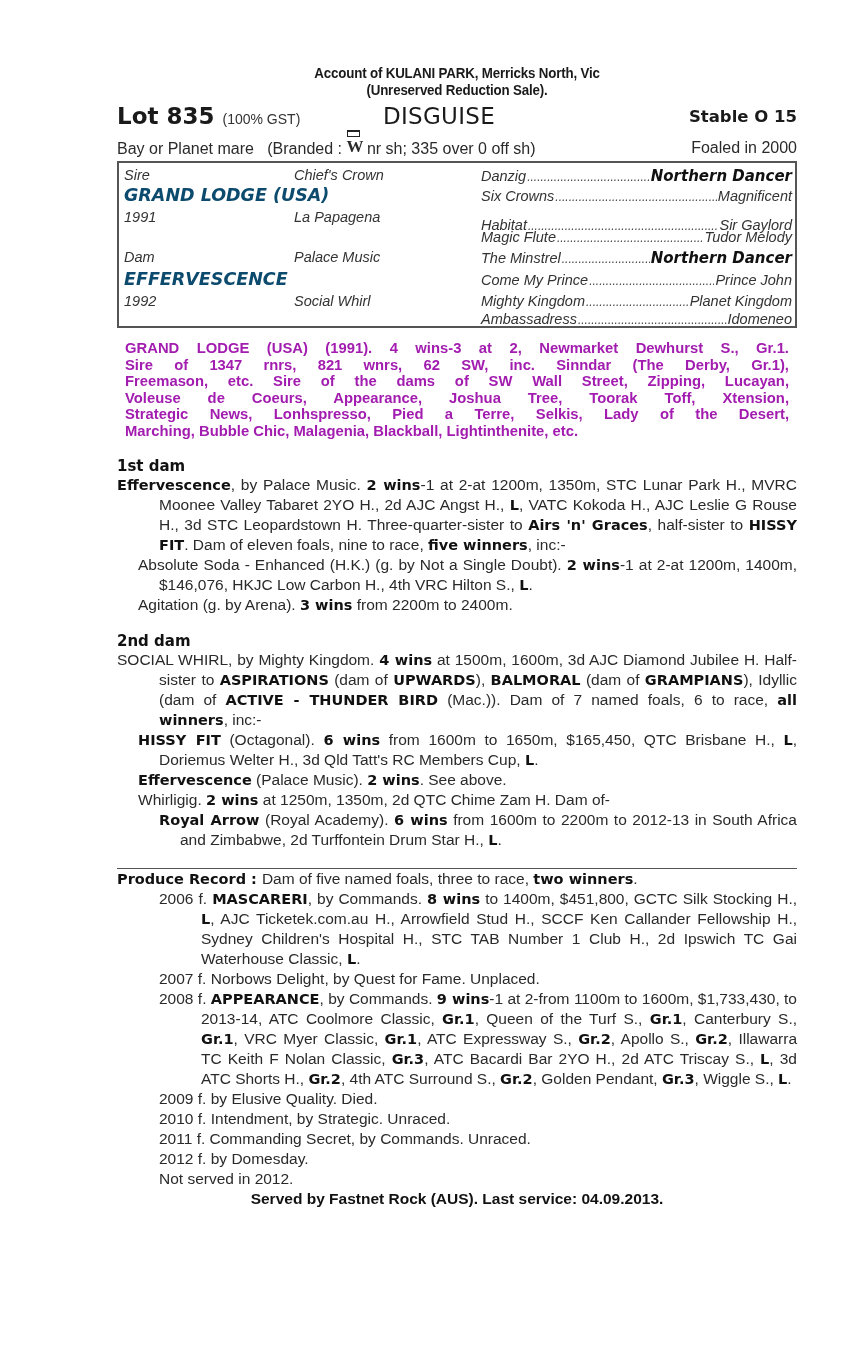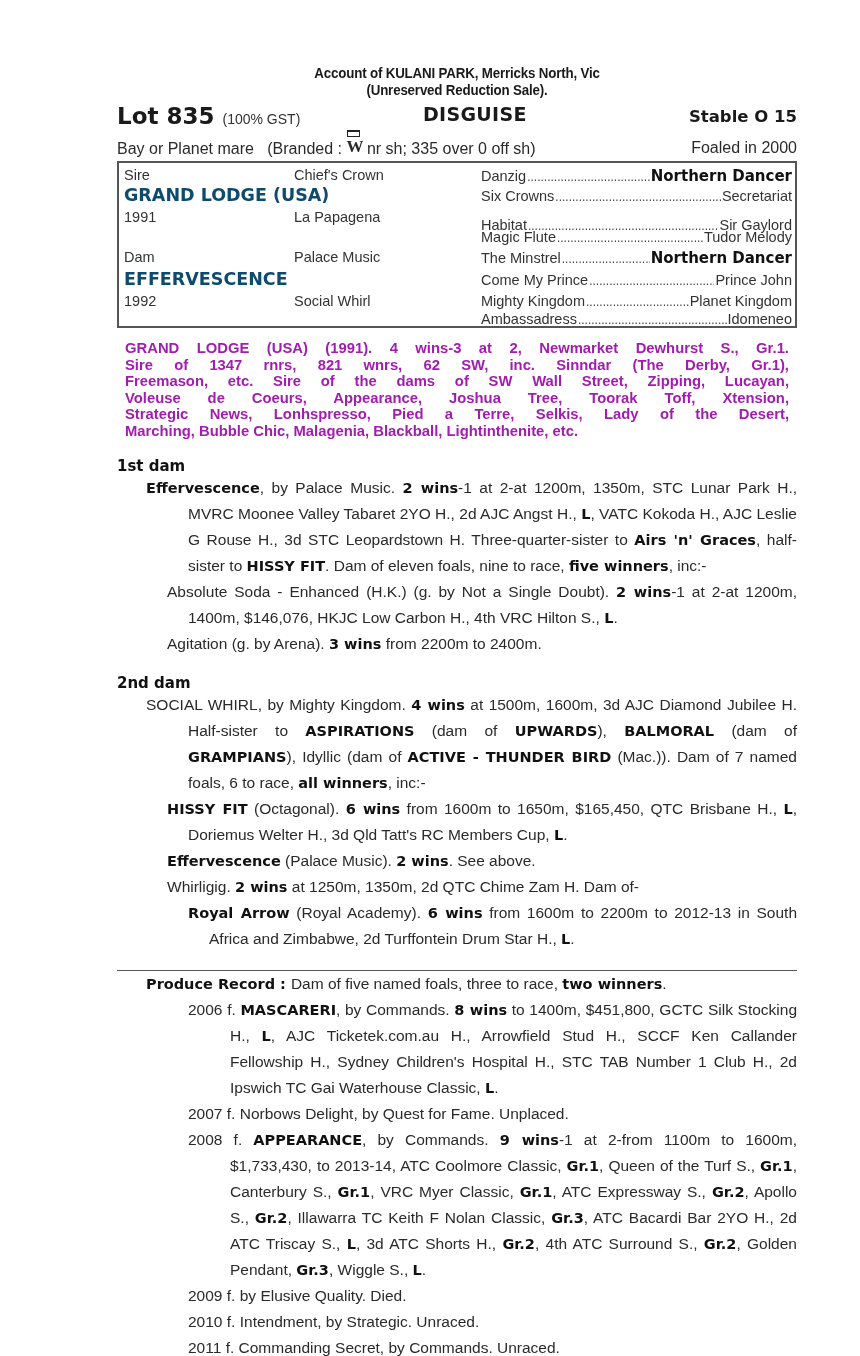--- a/index.html
+++ b/index.html
@@ -4,45 +4,45 @@
 <style>
   html, body { margin: 0; padding: 0; background: #ffffff; }
   body { width: 860px; height: 1356px; position: relative; overflow: hidden; color: #1a1a1a;
          font-family: "Liberation Sans", sans-serif; }
   .page { position: absolute; left: 117px; top: 64px; width: 680px; }
   .acct { text-align: center; font-size: 15.5px; line-height: 17px; font-weight: bold; letter-spacing: -0.2px; }
   .acct div { transform: scaleX(0.86); transform-origin: center; }
   .lotrow { position: relative; height: 30px; margin-top: 5px; }
   .lot { position: absolute; left: 0; top: 0; font-family: "DejaVu Sans", sans-serif; font-weight: bold; font-size: 23px; }
   .lot .gst { font-family: "Liberation Sans", sans-serif; font-weight: normal; font-size: 14px; color: #333; }
-  .horse { position: absolute; left: 266px; top: 0; font-family: "DejaVu Sans", sans-serif; font-weight: bold; font-size: 19px; letter-spacing: 0.3px; margin-left: 40px; }
+  .horse { position: absolute; left: 266px; top: 0; font-family: "DejaVu Sans", sans-serif; font-weight: normal; font-size: 23px; letter-spacing: 0.3px; }
   .stable { position: absolute; right: 0; top: 4px; font-family: "DejaVu Sans", sans-serif; font-weight: bold; font-size: 16.5px; }
   .descrow { position: relative; height: 26px; font-size: 16px; color: #2a2a2a; margin-top: 2px; }
   .descrow .left { position: absolute; left: 0; top: 4px; }
   .descrow .right { position: absolute; right: 0; top: 4px; }
   .brand { display: inline-block; position: relative; width: 16px; height: 16px; vertical-align: -1px; }
   .brand .crown { position: absolute; left: 1px; top: -9px; width: 13px; height: 7px; border: 1.5px solid #222; border-top-width: 2px; box-sizing: border-box; }
   .brand .w { position: absolute; left: 0; top: -2px; font-weight: bold; font-size: 17px; font-family: "Liberation Serif", serif; }
   .hr { border-top: 2px solid #555; }
-  .ped { border: 2px solid #555; border-top: none; position: relative; height: 163px; font-size: 14.5px; color: #333; }
+  .ped { border: 2px solid #555; border-top: none; position: relative; height: 163px; font-size: 14.5px; color: #333; font-style: italic; }
   .ped .c { position: absolute; white-space: nowrap; }
   .ped .lbl { left: 5px; }
   .ped .big { left: 5px; font-family: "DejaVu Sans", sans-serif; font-weight: bold; font-size: 17.5px; color: #0c4a6e; }
   .ped .c2 { left: 175px; }
   .ped .c3 { left: 362px; width: 311px; display: flex; align-items: baseline; }
   .ped .c3 .nm { flex: 0 0 auto; }
   .ped .c3 .dots { flex: 1 1 auto; overflow: hidden; white-space: nowrap; letter-spacing: 0px; color: #444; font-size: 12px; margin: 0 1px; }
   .ped .c3 .dots::before { content: "........................................................................................................................"; }
   .ped .c3 .ss { flex: 0 0 auto; }
   .ped .c3 .ss.bold { font-family: "DejaVu Sans", sans-serif; font-weight: bold; font-size: 15px; color: #111; }
   .sire-para { margin: 12px 8px 0 8px; font-size: 14.8px; line-height: 16.6px; font-weight: bold; text-align: justify; color: #a21caf; }
   .sire-para span { display: block; text-align: justify; text-align-last: justify; }
   .sire-para span.last { text-align-last: left; }
   h3 { font-family: "DejaVu Sans", sans-serif; font-weight: bold; font-size: 15px; margin: 17px 0 0 0; color: #111; line-height: 18px; }
-  .para { font-size: 15.5px; line-height: 26px; color: #2a2a2a; text-align: justify; margin-left: 29px; }
+  .para { font-size: 15.5px; line-height: 20px; color: #2a2a2a; text-align: justify; }
   .b { font-family: "DejaVu Sans", sans-serif; font-weight: bold; color: #111; font-size: 14.5px; }
   .lv0 { padding-left: 42px; text-indent: -42px; }
   .lv1 { padding-left: 42px; text-indent: -21px; }
   .lv2 { padding-left: 63px; text-indent: -21px; }
   .lv3 { padding-left: 84px; text-indent: -42px; }
   .divider { border-top: 1.5px solid #555; margin-top: 18px; }
   .race { margin-top: 2px; }
   .served { text-align: center; font-weight: bold; font-size: 15.5px; color: #111; margin-top: 1px; }
 </style>
 </head>
@@ -86,21 +86,21 @@
     <div class="c c2" style="top:130px">Social Whirl</div>
 
     <div class="c c3" style="top:4px">
         <span class="nm">Danzig</span>
         <span class="dots"></span>
         <span class="ss bold">Northern Dancer</span>
       </div>
     <div class="c c3" style="top:25px">
         <span class="nm">Six Crowns</span>
         <span class="dots"></span>
-        <span class="ss">Secretariat</span>
+        <span class="ss">Magnificent</span>
       </div>
     <div class="c c3" style="top:54px">
         <span class="nm">Habitat</span>
         <span class="dots"></span>
         <span class="ss">Sir Gaylord</span>
       </div>
     <div class="c c3" style="top:66px">
         <span class="nm">Magic Flute</span>
         <span class="dots"></span>
         <span class="ss">Tudor Melody</span>

